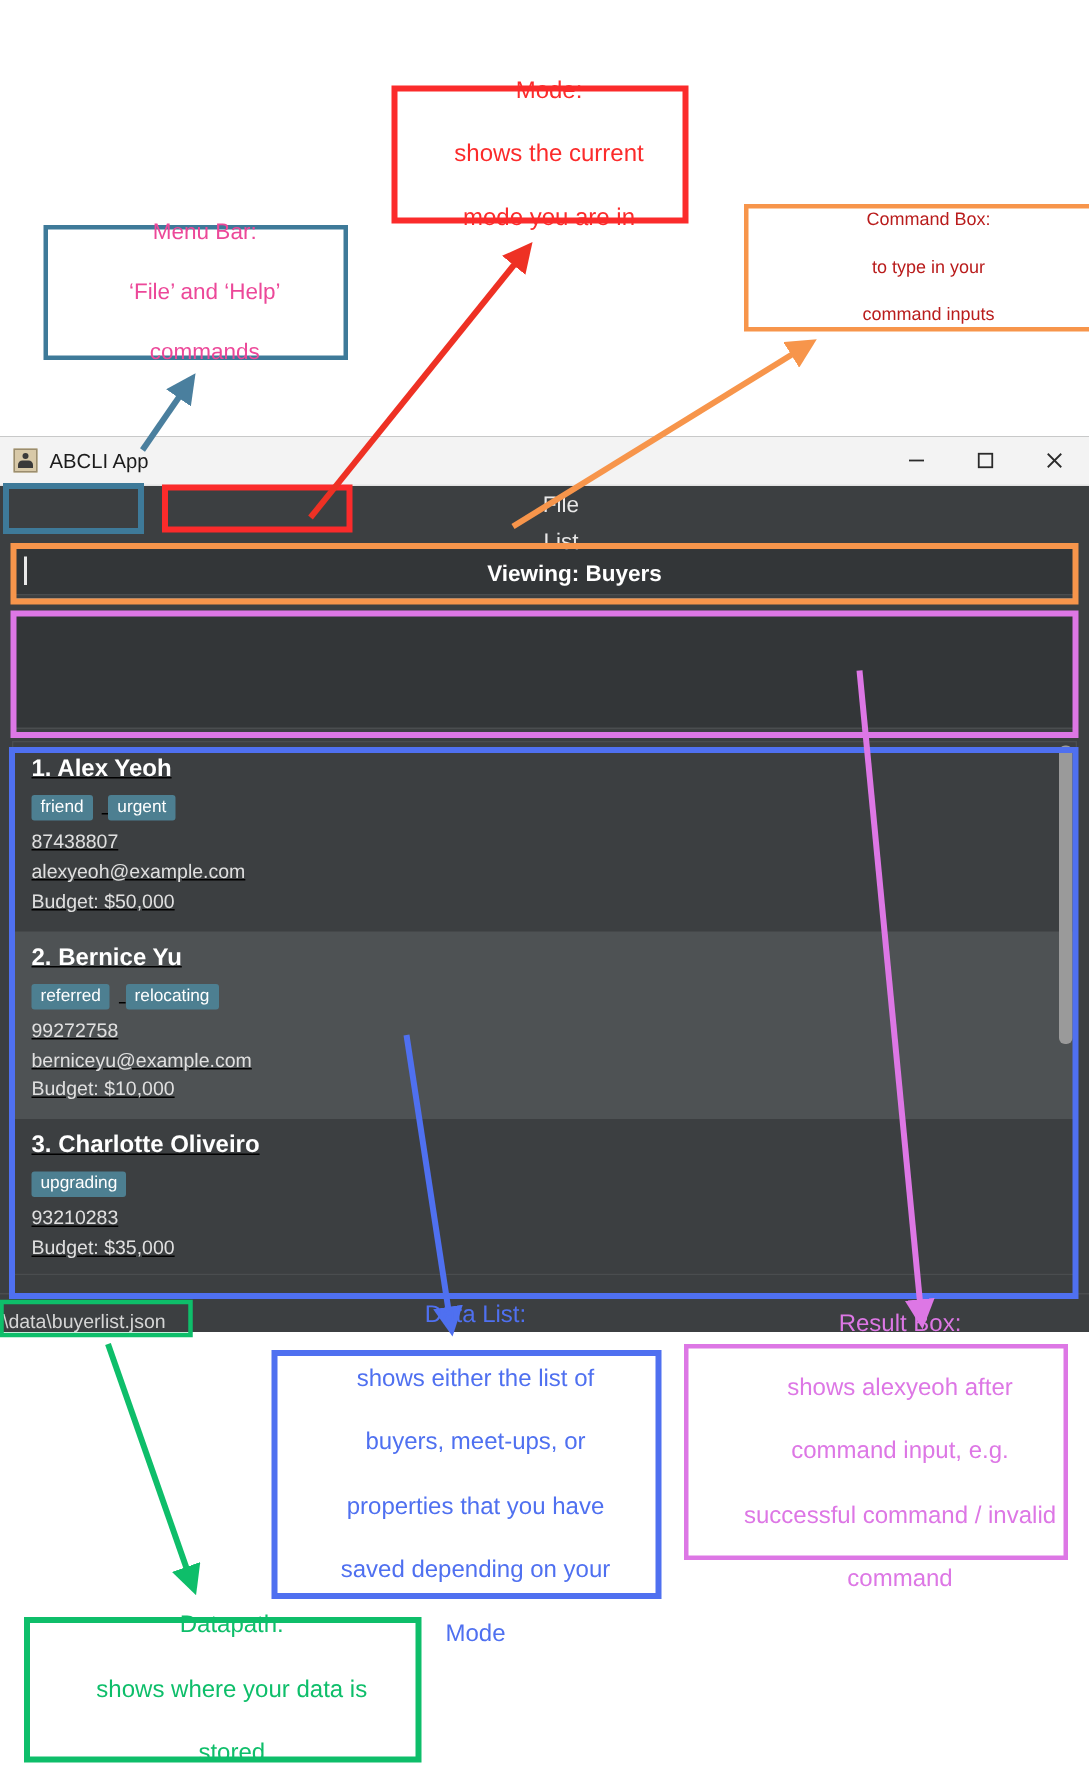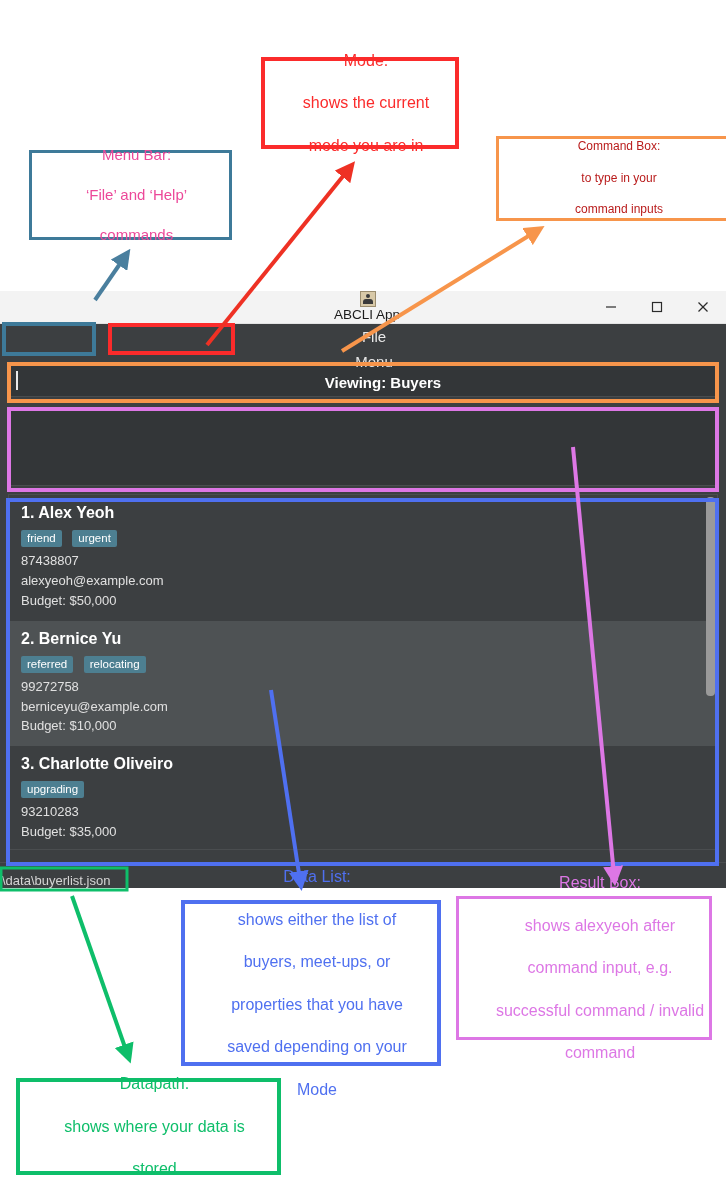--- a/index.html
+++ b/index.html
@@ -65,21 +65,20 @@
   }
 
   
   #title-bar {
     height: 32px;
     background: #f3f3f3;
     display: flex;
     align-items: center;
     position: relative;
     border-bottom: 1px solid #e3e3e3;
-    flex-direction: column;
   }
   #title-bar-icon {
     width: 16px; height: 16px;
     margin-left: 9px;
     background: #d8c9a8;
     border: 1px solid #9b8d6f;
     box-sizing: border-box;
     position: relative;
     flex: none;
   }
@@ -189,20 +188,21 @@
     height: 356px;
     background: #3c3f41;
     border: 1px solid #4a4d4f;
     box-sizing: border-box;
     overflow: hidden;
     position: relative;
   }
   .list-row {
     padding: 9px 12px 10px 12px;
     box-sizing: border-box;
+    text-decoration: underline;
   }
   .list-row.odd  { background: #3c3f41; }
   .list-row.even { background: #4e5254; }
   .row-name {
     color: #ffffff;
     font-size: 16px;
     font-weight: bold;
     margin-bottom: 6px;
   }
   .tag-row { margin-bottom: 4px; }
@@ -273,21 +273,21 @@
         <svg width="14" height="14" viewBox="0 0 14 14">
             <line x1="2.5" y1="2.5" x2="11.5" y2="11.5" stroke="#2b2b2b" stroke-width="1.2"></line>
             <line x1="11.5" y1="2.5" x2="2.5" y2="11.5" stroke="#2b2b2b" stroke-width="1.2"></line>
           </svg>
       </div>
     </div>
   </div>
 
   <div id="menu-row">
     <div class="menu-item">File</div>
-    <div class="menu-item">Menu</div>
+    <div class="menu-item">List</div>
     <div id="mode-label">Viewing: Buyers</div>
   </div>
 
   <div id="command-area">
     <div id="command-box">
       <div id="command-caret"></div>
       <div id="command-text"></div>
     </div>
     <div id="command-underline"></div>
   </div>

